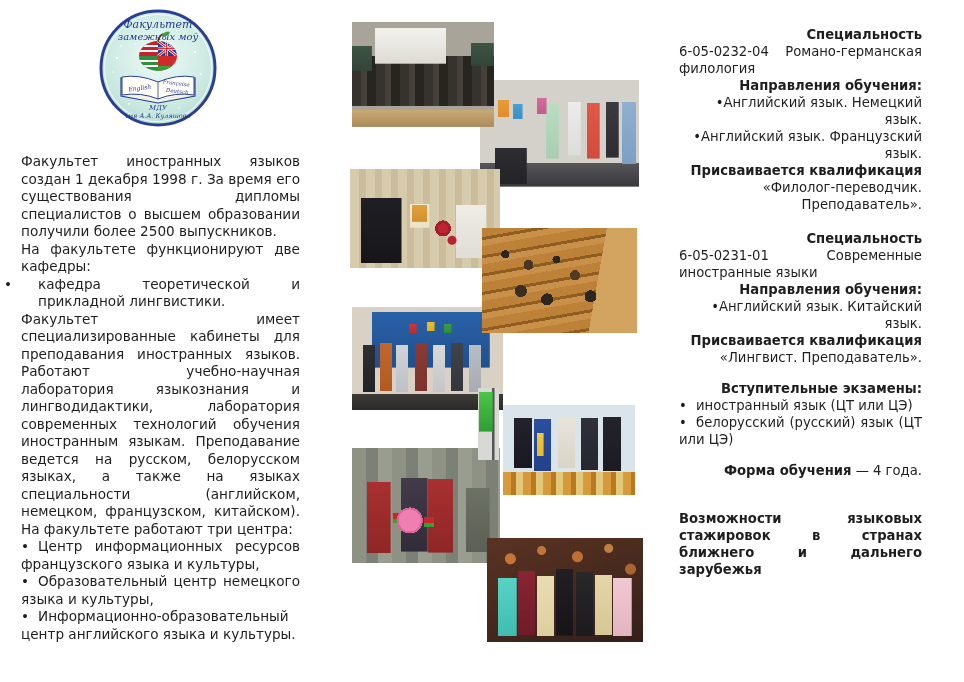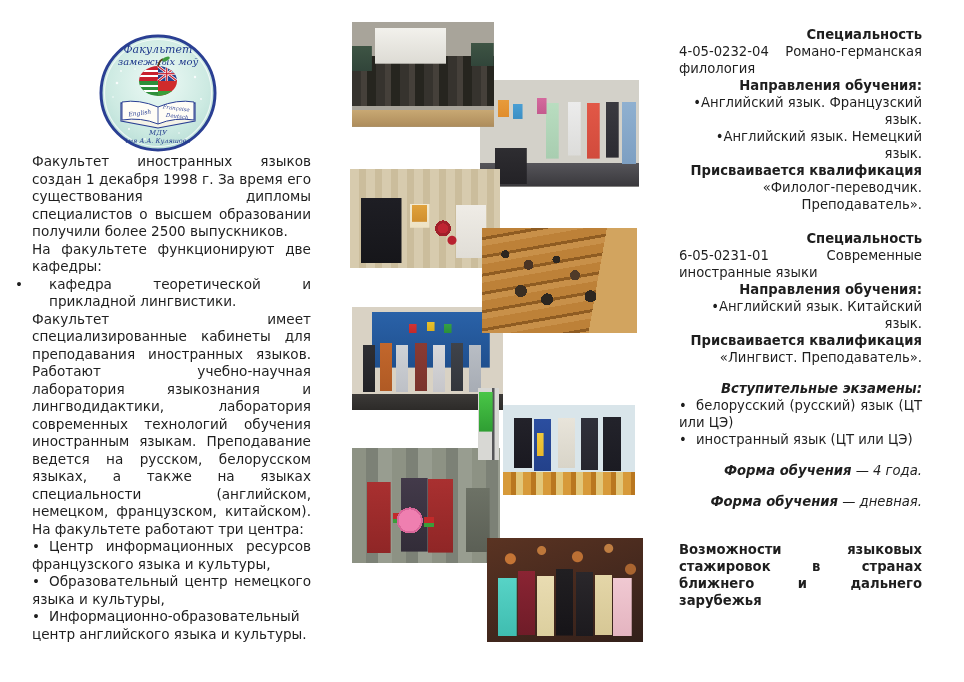--- a/index.html
+++ b/index.html
@@ -1,34 +1,34 @@
 <!DOCTYPE html>
 <html><head>
 <meta charset="utf-8">
 <style>
   html,body{margin:0;padding:0;background:#fff;}
   .page{position:relative;width:964px;height:682px;background:#ffffff;overflow:hidden;
         font-family:"DejaVu Sans",sans-serif;color:#1e1e1e;}
   
   .col{position:absolute;}
-  .col-left{left:32px;top:153px;width:279px;font-size:13.6px;line-height:17.5px;}
+  .col-left{left:21px;top:153px;width:279px;font-size:13.6px;line-height:17.5px;}
   .col-right{left:679px;top:26px;width:243px;font-size:13.2px;line-height:17px;}
   .col p{margin:0;text-align:justify;}
   .col p.noj{text-align:right;}
   .h{font-weight:bold;}
   
   .li::before{content:"•";display:inline-block;width:17px;}
   
   .hang{padding-left:17px;text-indent:-17px;}
   .mt1{margin-top:17px !important;}
-  .mt2{margin-top:14px !important;font-style:italic;}
+  .mt2{margin-top:14px !important;}
   .mt3{margin-top:26px !important;}
   .mt5{margin-top:31px !important;}
   
-  .logo{position:absolute;left:95px;top:33px;width:126px;height:120px;}
+  .logo{position:absolute;left:95px;top:8px;width:126px;height:120px;}
   
   .photo{position:absolute;background-repeat:no-repeat;}
   #ph1{left:352px;top:22px;width:142px;height:105px;z-index:8;background-color:#a8a49a;
     background-image:
       linear-gradient(#f2f1ec,#dddbd4),
       linear-gradient(#3e5444,#31453a),
       linear-gradient(#3e5444,#31453a),
       repeating-linear-gradient(90deg,#36332e 0 9px,#45403a 9px 15px,#26251f 15px 24px),
       linear-gradient(#c8a873,#ad8c5b);
     background-position:32% 8%,0 30%,100% 26%,50% 62%,50% 100%;
@@ -216,39 +216,38 @@
     <div class="photo" id="ph4"></div>
     <div class="photo" id="ph5"></div>
     <div class="photo" id="sliver"></div>
     <div class="photo" id="ph6"></div>
     <div class="photo" id="ph7"></div>
     <div class="photo" id="ph8"></div>
   </div>
 
   <div class="col col-right">
     <p class="h noj">Специальность</p>
-    <p>4-05-0232-04 Романо-германская филология</p>
+    <p>6-05-0232-04 Романо-германская филология</p>
     <p class="h noj">Направления обучения:</p>
+    <p class="li noj">Английский язык. Немецкий язык.</p>
     <p class="li noj">Английский язык. Французский язык.</p>
-    <p class="li noj">Английский язык. Немецкий язык.</p>
     <p class="h noj">Присваивается квалификация</p>
     <p class="noj">«Филолог-переводчик. Преподаватель».</p>
 
     <p class="h noj mt1">Специальность</p>
     <p>6-05-0231-01 Современные иностранные языки</p>
     <p class="h noj">Направления обучения:</p>
     <p class="li noj">Английский язык. Китайский язык.</p>
     <p class="h noj">Присваивается квалификация</p>
     <p class="noj">«Лингвист. Преподаватель».</p>
 
     <p class="h noj mt2">Вступительные экзамены:</p>
+    <p class="li">иностранный язык (ЦТ или ЦЭ)</p>
     <p class="li">белорусский (русский) язык (ЦТ или ЦЭ)</p>
-    <p class="li">иностранный язык (ЦТ или ЦЭ)</p>
 
 
     <p class="noj mt2"><b>Форма обучения</b><span> — 4 года.</span></p>
 
-    <p class="noj mt2"><b>Форма обучения</b><span> — дневная.</span></p>
 
     <p class="h mt5">Возможности языковых стажировок в странах ближнего и дальнего зарубежья</p>
   </div>
 
 </div>
 
 </body></html>

